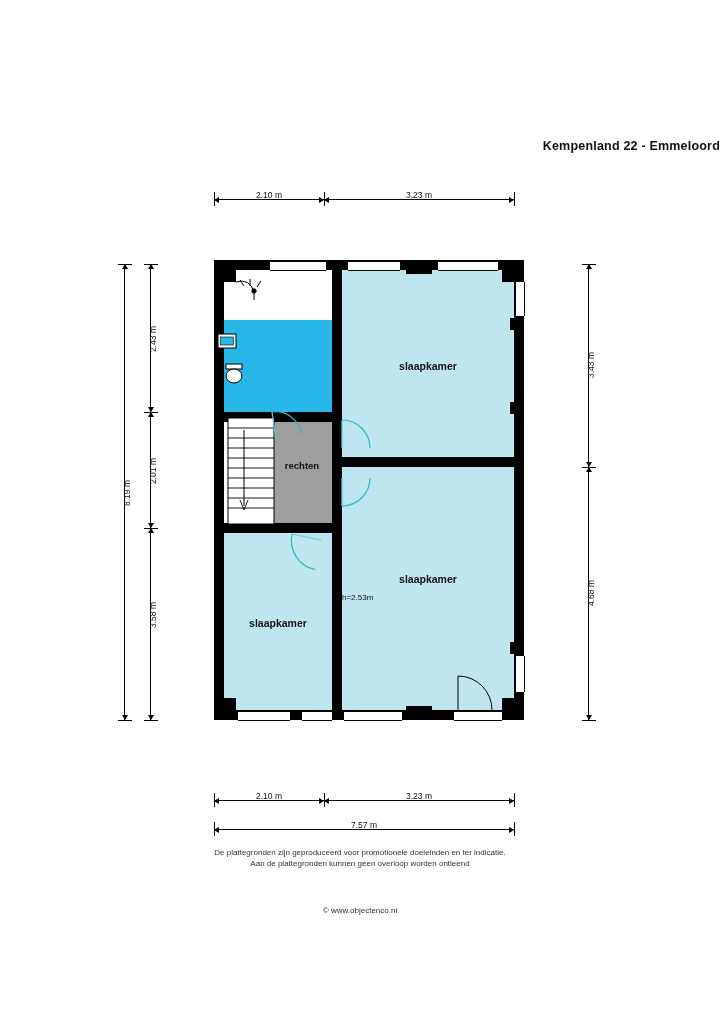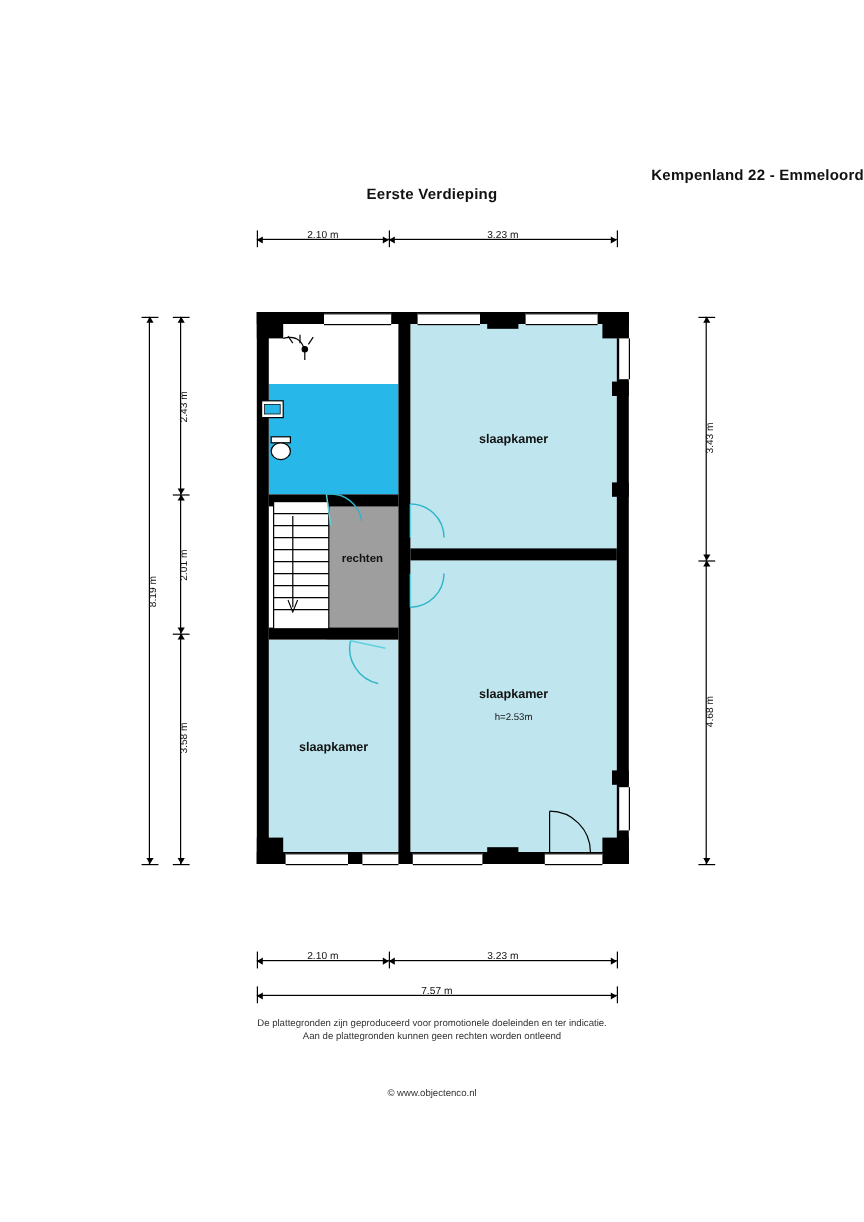--- a/index.html
+++ b/index.html
@@ -37,21 +37,21 @@
   .wall{position:absolute;background:#000;}
   .room{position:absolute;background:#bfe6ef;}
   .white{position:absolute;background:#ffffff;}
   .bath{position:absolute;background:#27b7e8;}
   .hall{position:absolute;background:#9e9e9e;}
 
   .label{
     position:absolute;text-align:center;font-size:10.5px;font-weight:bold;color:#111;
   }
   .sublabel{
-    position:absolute;text-align:center;font-size:8px;color:#111;
+    position:absolute;font-size:8px;color:#111;
   }
 
   
   .dim{
     position:absolute;font-size:8.5px;color:#111;text-align:center;
   }
   .dim.vert{
     transform-origin:center center;
   }
   .dimline{position:absolute;background:#000;}
@@ -65,21 +65,20 @@
   .arr.d{border-left:3px solid transparent;border-right:3px solid transparent;border-top:5px solid #000;}
 
   svg{position:absolute;left:0;top:0;overflow:visible;}
 </style>
 </head>
 <body>
 
 <div class="stage">
 
   <div class="title" id="title-main">Kempenland 22 - Emmeloord</div>
-  <div class="title" id="title-sub">Eerste Verdieping</div>
 
   <div>
 
     <div class="dimline" style="left:214px;top:199px;width:110px;height:1px;"></div>
     <div class="arr l" style="left:214px;top:196.5px;"></div>
     <div class="arr r" style="left:319px;top:196.5px;"></div>
     <div class="tickline" style="left:214px;top:192px;width:1px;height:14px;"></div>
     <div class="tickline" style="left:324px;top:192px;width:1px;height:14px;"></div>
     <div class="dim" style="left:234px;top:190px;width:70px;">2.10 m</div>
 
@@ -266,16 +265,16 @@
 
     <div class="label" style="left:128px;top:313px;width:172px;">slaapkamer</div>
     <div class="sublabel" style="left:128px;top:333px;width:172px;">h=2.53m</div>
 
     <div class="label" style="left:10px;top:357px;width:108px;">slaapkamer</div>
 
     <div class="label" style="left:56px;top:200px;width:64px;font-size:9.5px;">rechten</div>
   </div>
 
   <div class="footer-line" id="foot1">De plattegronden zijn geproduceerd voor promotionele doeleinden en ter indicatie.</div>
-  <div class="footer-line" id="foot2">Aan de plattegronden kunnen geen rechten worden ontleend</div>
+  <div class="footer-line" id="foot2">Aan de plattegronden kunnen geen overloop worden ontleend</div>
   <div class="footer-line" id="foot3">© www.objectenco.nl</div>
 
 </div>
 
 </body></html>

